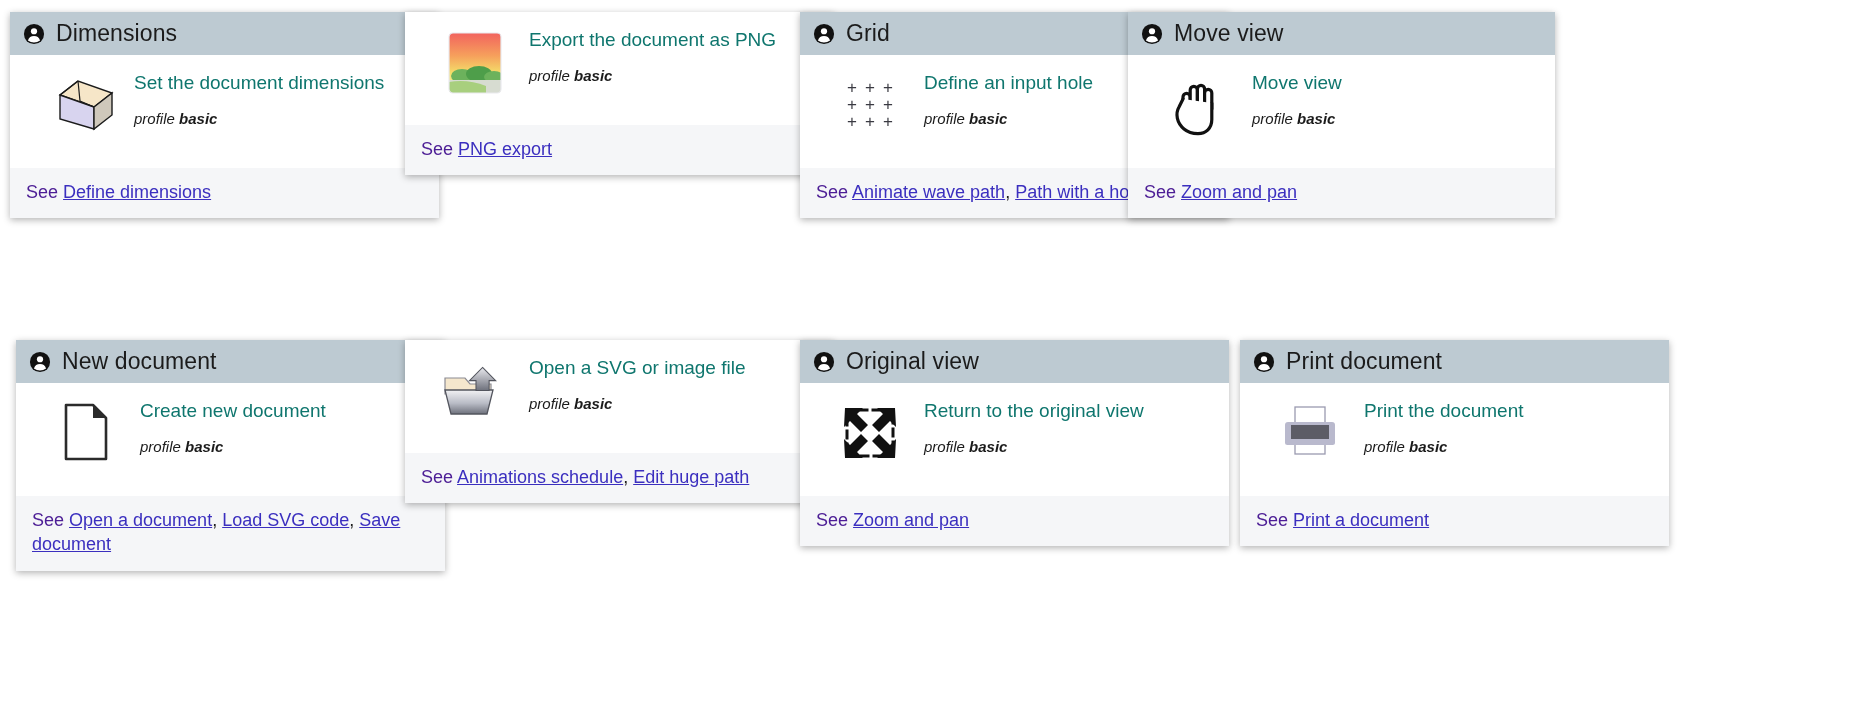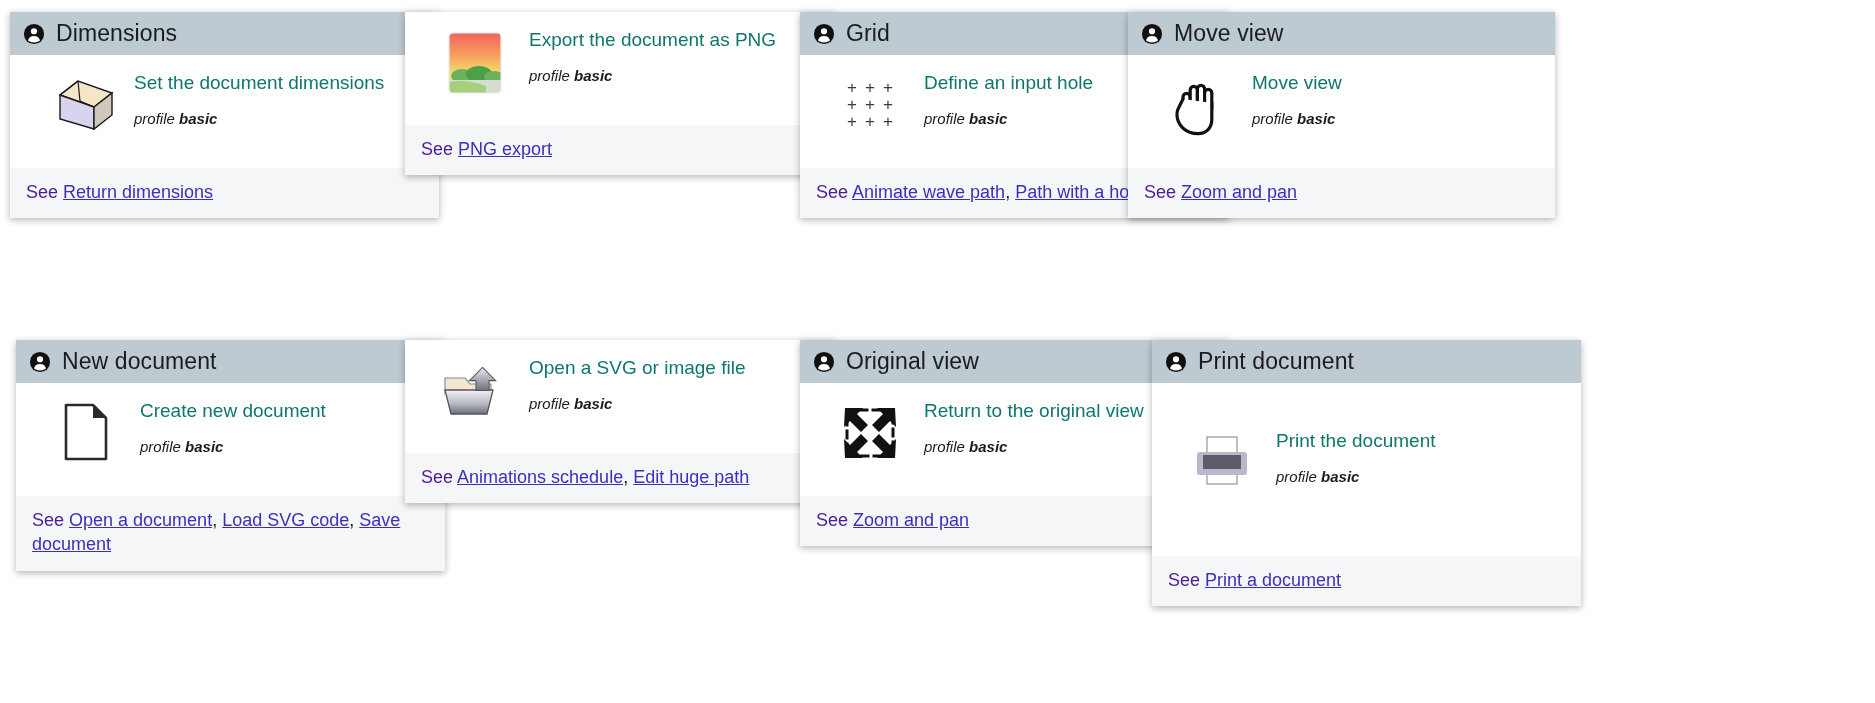--- a/index.html
+++ b/index.html
@@ -136,21 +136,21 @@
         <polyline points="34,8 36,28 50,34" fill="none" stroke="#1b1b1b" stroke-width="1.2"></polyline>
       </svg>
         </div>
       <div class="body-text">
         <div class="desc">Set the document dimensions</div>
         <div class="profile"><span>profile</span> <b>basic</b></div>
       </div>
     </div>
     <div class="card-footer">
       <span class="see-label">See </span>
-      <a href="#">Return dimensions</a>
+      <a href="#">Define dimensions</a>
     </div>
   </div>
     <div class="card" style="left: 405px; top: 12px; width: 429px;">
     <div class="card-body">
       <div class="icon-slot">
           <svg class="ico" width="58" height="66" viewBox="0 0 58 66">
         <defs>
           <linearGradient id="skyg" x1="0" y1="0" x2="0" y2="1">
             <stop offset="0%" stop-color="#f2635e"></stop>
             <stop offset="38%" stop-color="#f6a05c"></stop>
@@ -328,21 +328,21 @@
       <div class="body-text">
         <div class="desc">Return to the original view</div>
         <div class="profile"><span>profile</span> <b>basic</b></div>
       </div>
     </div>
     <div class="card-footer">
       <span class="see-label">See </span>
       <a href="#">Zoom and pan</a>
     </div>
   </div>
-    <div class="card" style="left: 1152px; top: 340px; width: 429px; gap: 30px;">
+    <div class="card" style="left: 1240px; top: 340px; width: 429px;">
     <div class="card-header">
       <svg class="person-icon" viewBox="0 0 24 24">
     <circle cx="12" cy="12" r="11" fill="#111111"></circle>
     <circle cx="12" cy="9" r="3.4" fill="#ffffff"></circle>
     <path d="M5.4 19.2a6.9 6.9 0 0 1 13.2 0 11 11 0 0 1-13.2 0z" fill="#ffffff"></path>
   </svg>
       <span class="card-title">Print document</span>
     </div>
     <div class="card-body">
       <div class="icon-slot">

